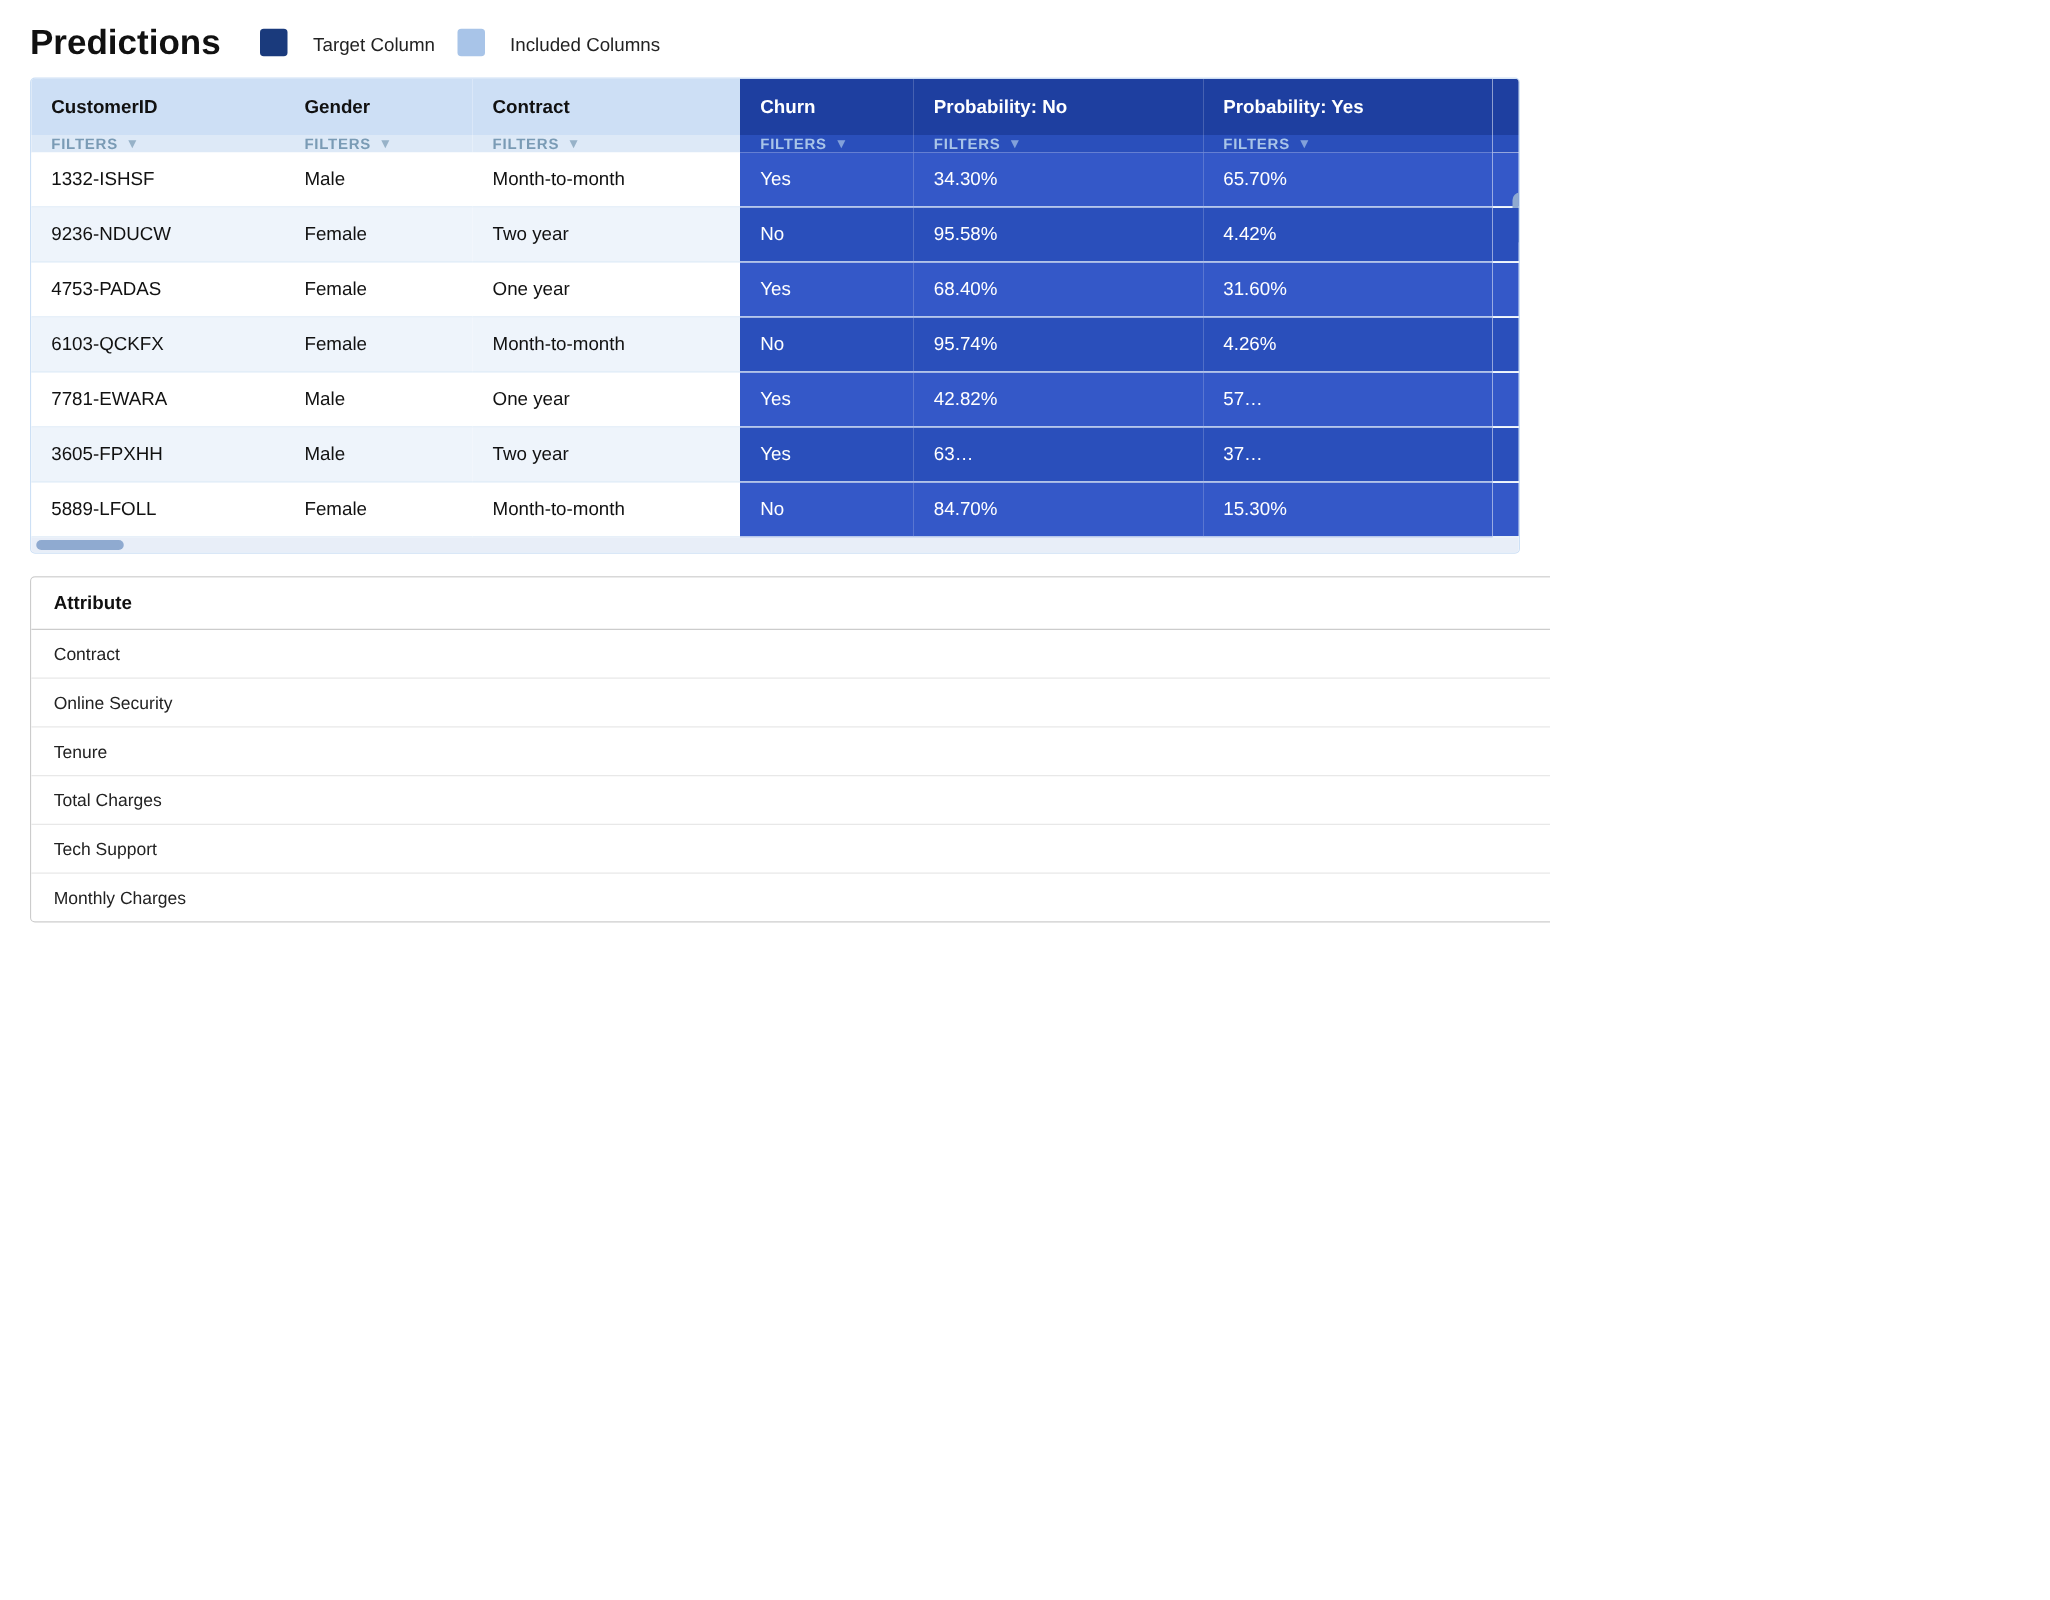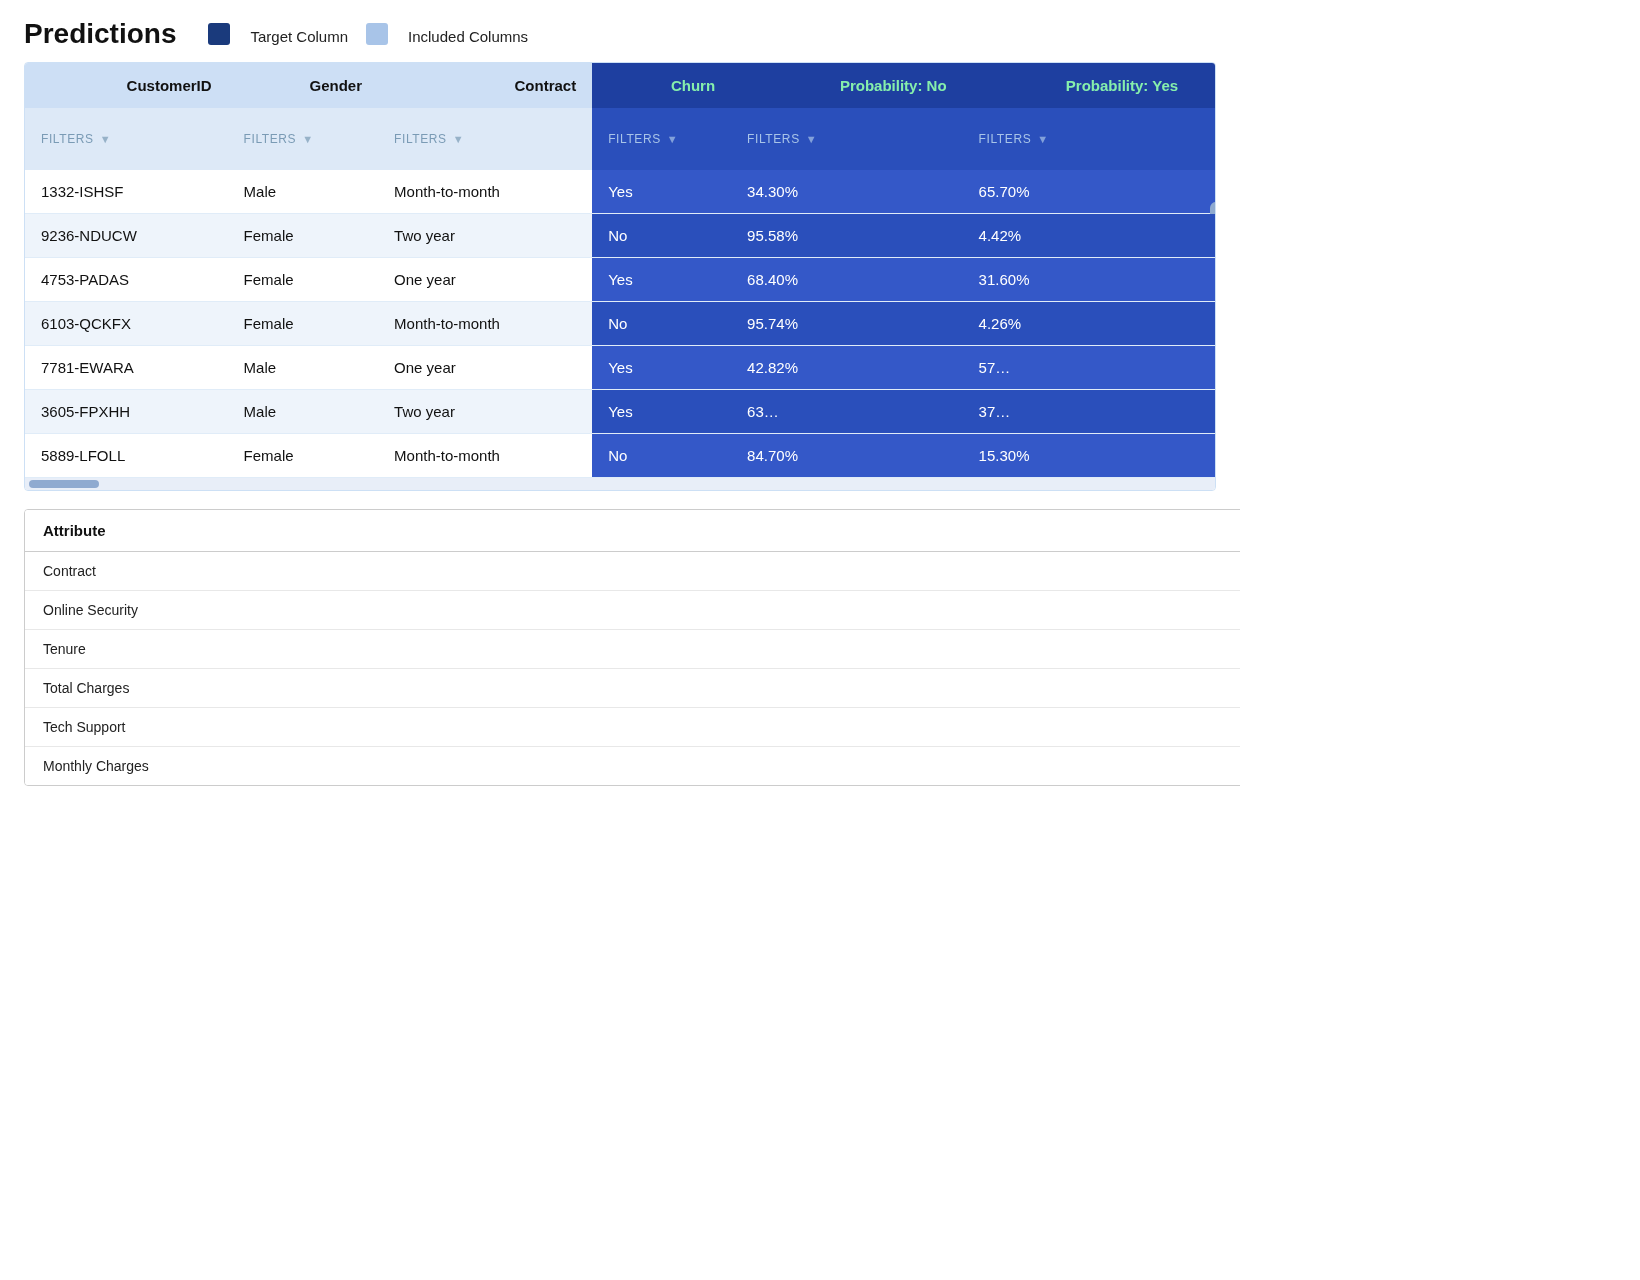--- a/index.html
+++ b/index.html
@@ -56,37 +56,37 @@
     col.col-churn { width: 120px; }
     col.col-prob-no { width: 200px; }
     col.col-prob-yes { width: 200px; }
     col.col-scroll { width: 18px; }
 
     
     thead tr.header-row th {
       padding: 14px 16px;
       font-size: 15px;
       font-weight: 700;
-      text-align: right;
+      text-align: left;
       border: none;
     }
     th.col-light-header {
       background: #cddff5;
       color: #111;
     }
     th.col-dark-header {
       background: #1e3fa0;
-      color: #86efac;
+      color: #ffffff;
     }
 
     
     thead tr.filter-row th {
-      padding: 24px 16px;
+      padding: 0 16px;
       font-size: 12px;
-      font-weight: 400;
+      font-weight: 700;
       letter-spacing: 0.05em;
     }
     th.filter-light {
       background: #dde9f7;
       color: #7a9bb5;
     }
     th.filter-dark {
       background: #2a4fbb;
       color: #a8c4e8;
     }

